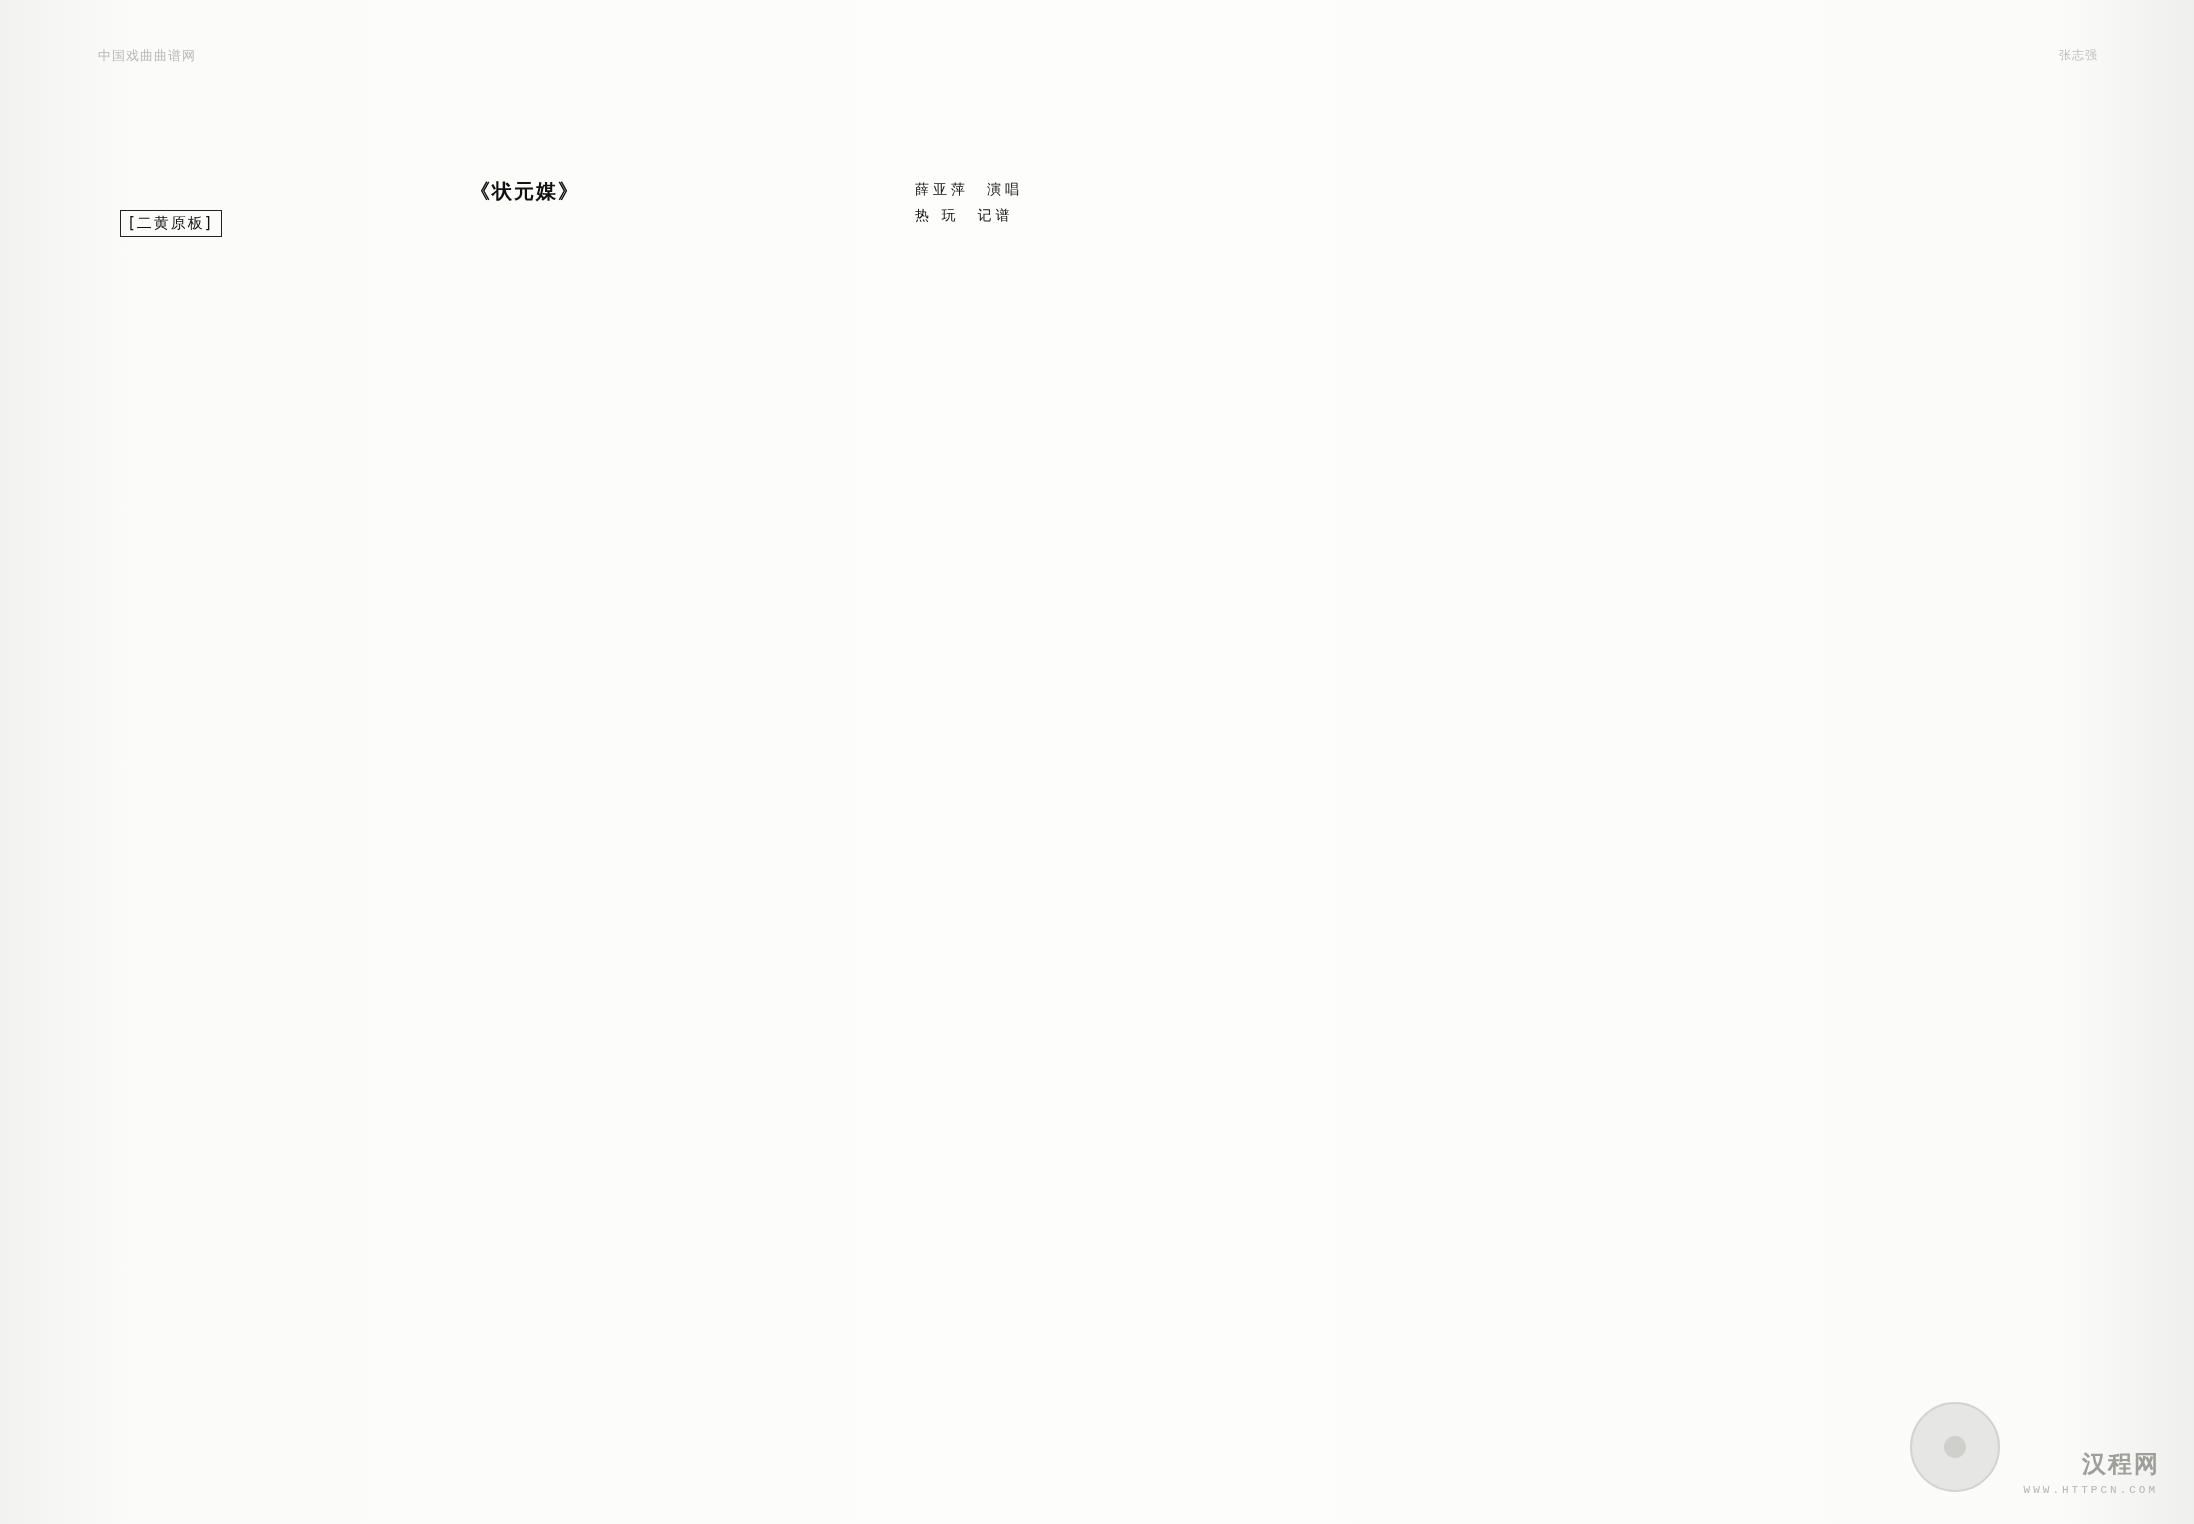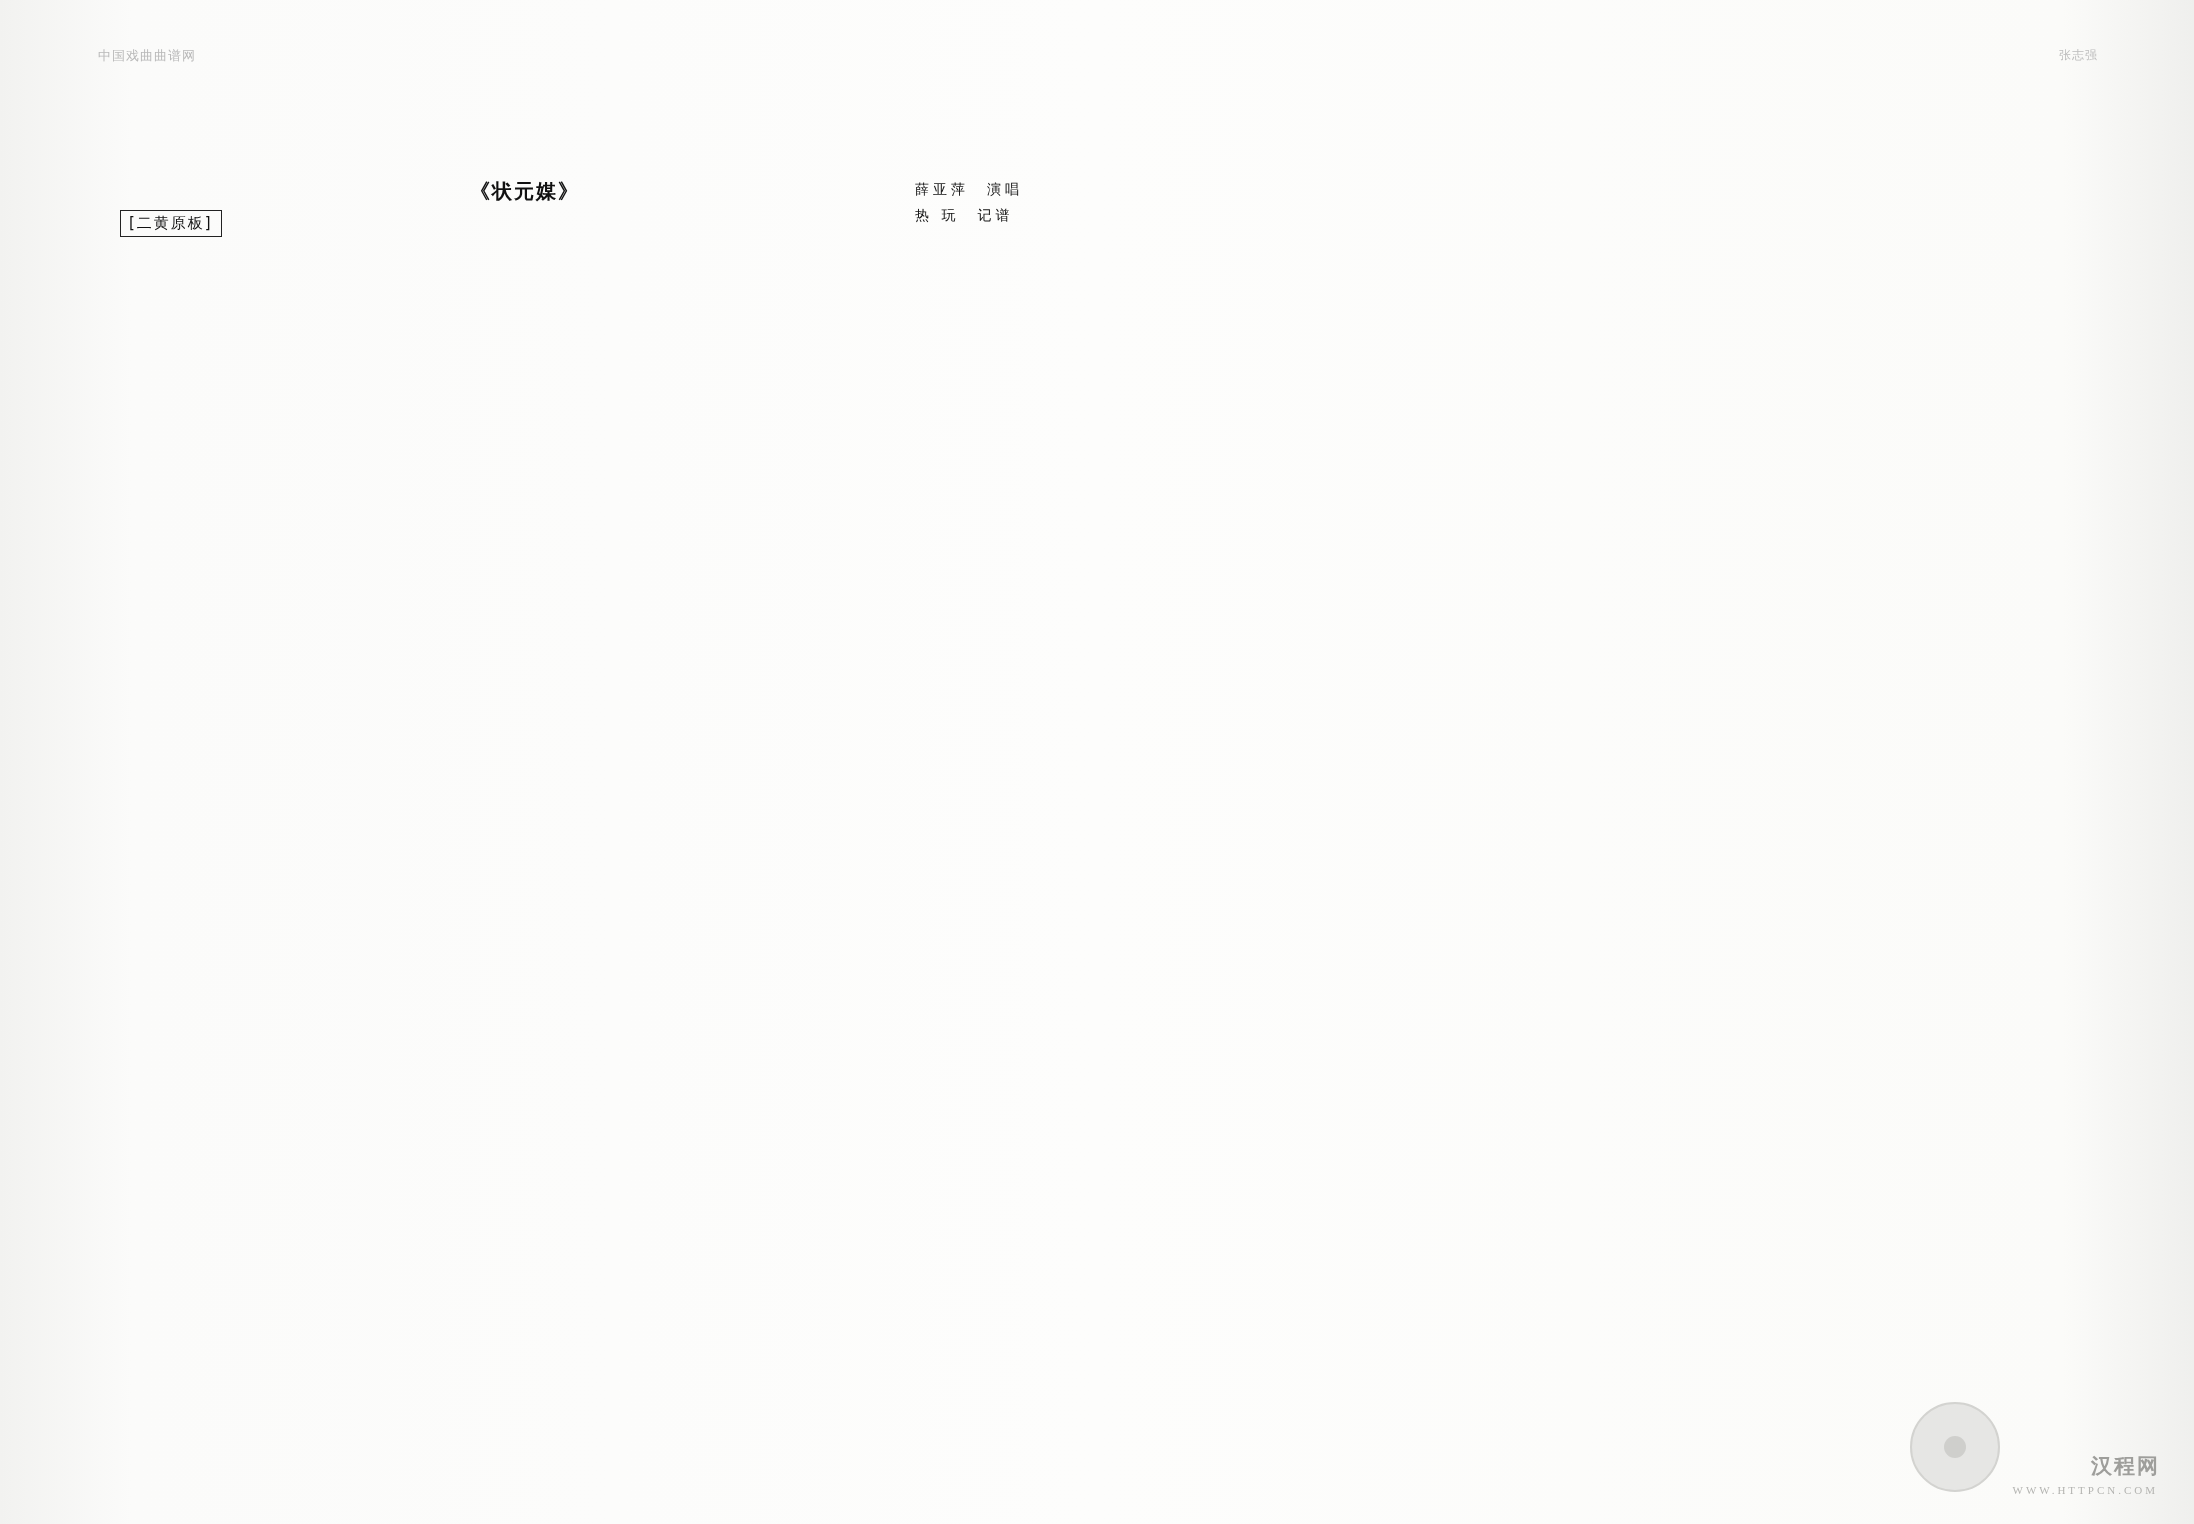--- a/index.html
+++ b/index.html
@@ -84,27 +84,27 @@
     width:86px;height:86px;border-radius:50%;
     background:#e6e6e4;border:2px solid #d3d3d0;
   }
   .logo .disc:after{
     content:"";position:absolute;left:50%;top:50%;
     width:22px;height:22px;margin:-11px 0 0 -11px;border-radius:50%;
     background:#cfcfcc;
   }
   .logo .txt{
     position:absolute;right:0;bottom:22px;
-    font-size:21px;font-weight:700;color:#9e9e9b;letter-spacing:2px;
+    font-size:24px;font-weight:700;color:#9e9e9b;letter-spacing:2px;
     font-family:"DejaVu Serif", serif;
   }
   .logo .sub{
     position:absolute;right:2px;bottom:6px;
     font-size:11px;color:#b4b4b1;letter-spacing:3px;
-    font-family:Liberation Serif, serif;
+    font-family:Liberation Mono, monospace;
     margin-top:28px;
   }
 </style>
 </head>
 <body>
 
 <div class="page">
 
   <div class="watermark-tl">中国戏曲曲谱网</div>
   <div class="watermark-tr">张志强</div>

